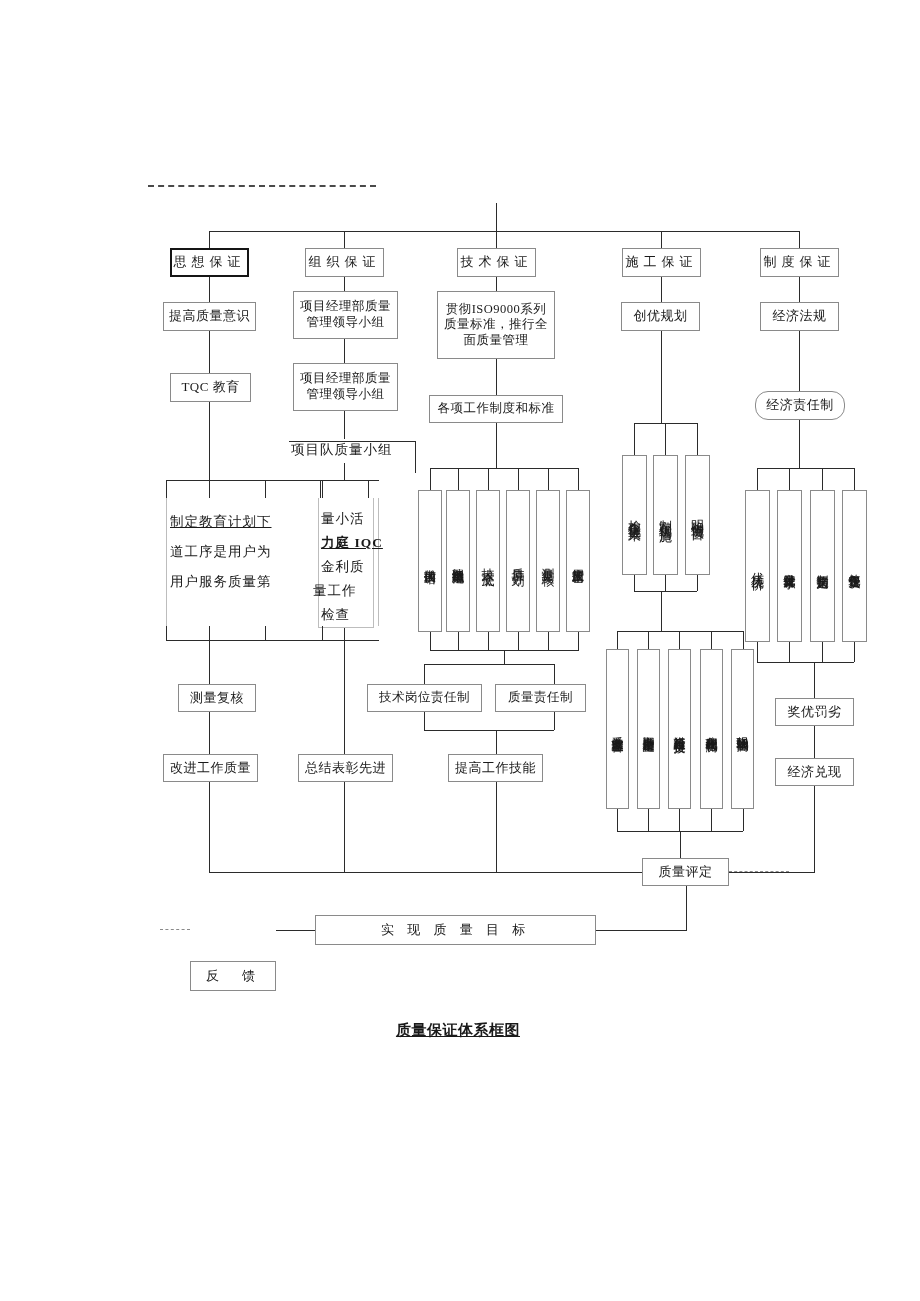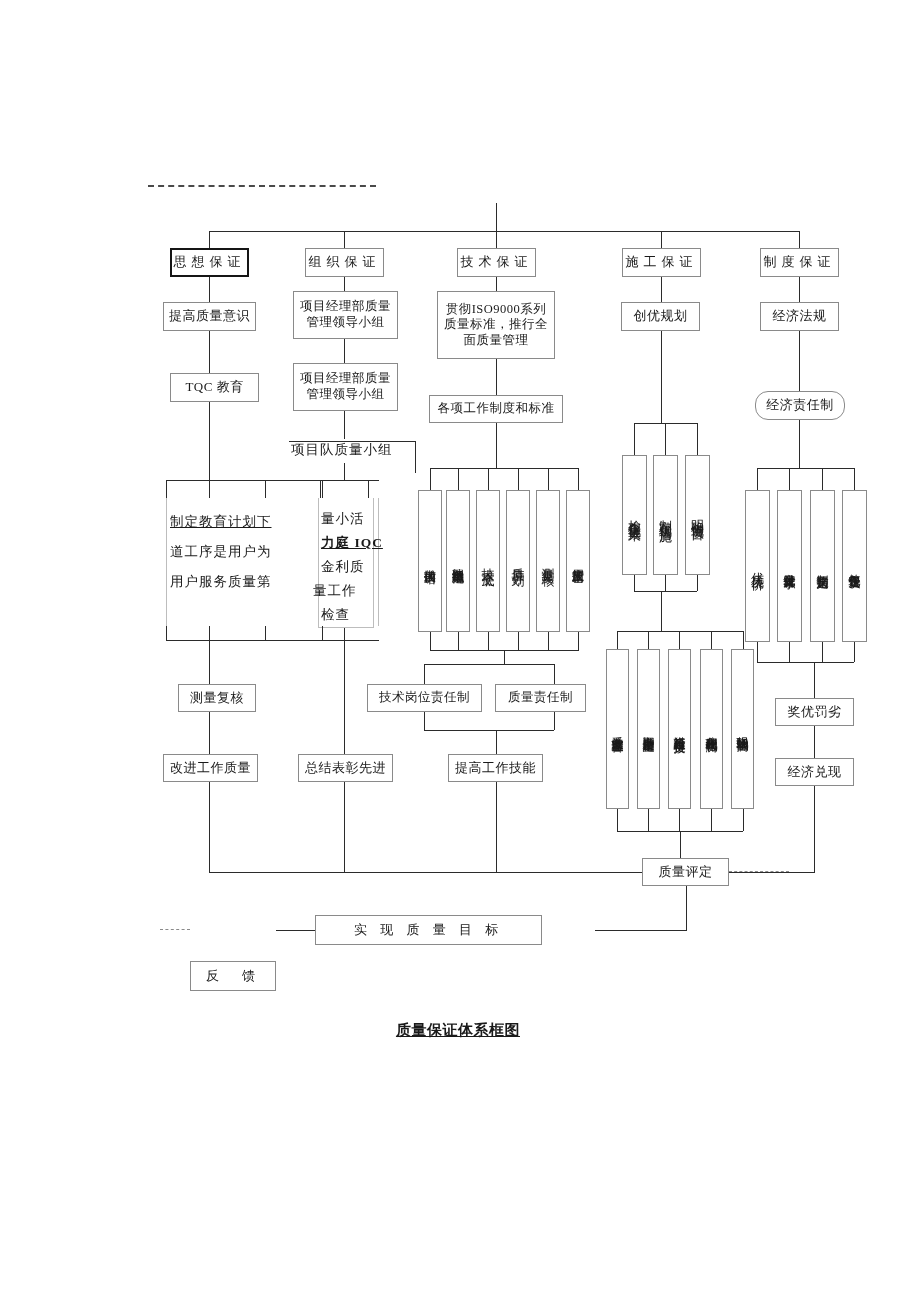--- a/index.html
+++ b/index.html
@@ -128,21 +128,21 @@
 
   <div class="box thick wide-sp" style="left:170px;top:248px;width:79px;height:29px;">思想保证</div>
   <div class="box wide-sp" style="left:305px;top:248px;width:79px;height:29px;">组织保证</div>
   <div class="box wide-sp" style="left:457px;top:248px;width:79px;height:29px;">技术保证</div>
   <div class="box wide-sp" style="left:622px;top:248px;width:79px;height:29px;">施工保证</div>
   <div class="box wide-sp" style="left:760px;top:248px;width:79px;height:29px;">制度保证</div>
 
   <div class="ln v" style="left:209px;top:277px;height:25px;"></div>
   <div class="box" style="left:163px;top:302px;width:93px;height:29px;">提高质量意识</div>
   <div class="ln v" style="left:209px;top:331px;height:42px;"></div>
-  <div class="box" style="left:170px;top:373px;width:89px;height:29px;">TQC 教育</div>
+  <div class="box" style="left:170px;top:373px;width:81px;height:29px;">TQC 教育</div>
   <div class="ln v" style="left:209px;top:402px;height:78px;"></div>
 
   <div class="ln h" style="left:166px;top:480px;width:213px;"></div>
   <div class="ln v" style="left:166px;top:480px;height:18px;"></div>
   <div class="ln v" style="left:209px;top:480px;height:18px;"></div>
   <div class="ln v" style="left:265px;top:480px;height:18px;"></div>
   <div class="ln v" style="left:322px;top:480px;height:18px;"></div>
 
   <div class="softbox" style="left:166px;top:498px;width:213px;height:128px;border-top:none;border-bottom:none;"></div>
 
@@ -346,20 +346,20 @@
   <div class="ln h" style="left:209px;top:872px;width:606px;"></div>
 
   <div class="box" style="left:642px;top:858px;width:87px;height:28px;">质量评定</div>
 
   <div class="dash" style="left:729px;top:871px;width:60px;border-top:1px dashed #8a8a8a;"></div>
 
   <div class="ln v" style="left:686px;top:886px;height:44px;"></div>
   <div class="ln h" style="left:595px;top:930px;width:92px;"></div>
 
   <div class="box wide-sp" style="left:190px;top:915px;width:86px;height:30px;margin-top:46px;">反　馈</div>
-  <div class="box wide-sp" style="left:315px;top:915px;width:227px;height:30px;">实 现 质 量 目 标</div>
+  <div class="box wide-sp" style="left:315px;top:915px;width:281px;height:30px;">实 现 质 量 目 标</div>
   <div class="ln h" style="left:276px;top:930px;width:39px;"></div>
 
   <div class="dash" style="left:160px;top:929px;width:30px;border-top:1px dashed #8a8a8a;"></div>
 
   <div class="caption" style="left:396px;top:1021px;">质量保证体系框图</div>
 
 </div>
 
 </body></html>

